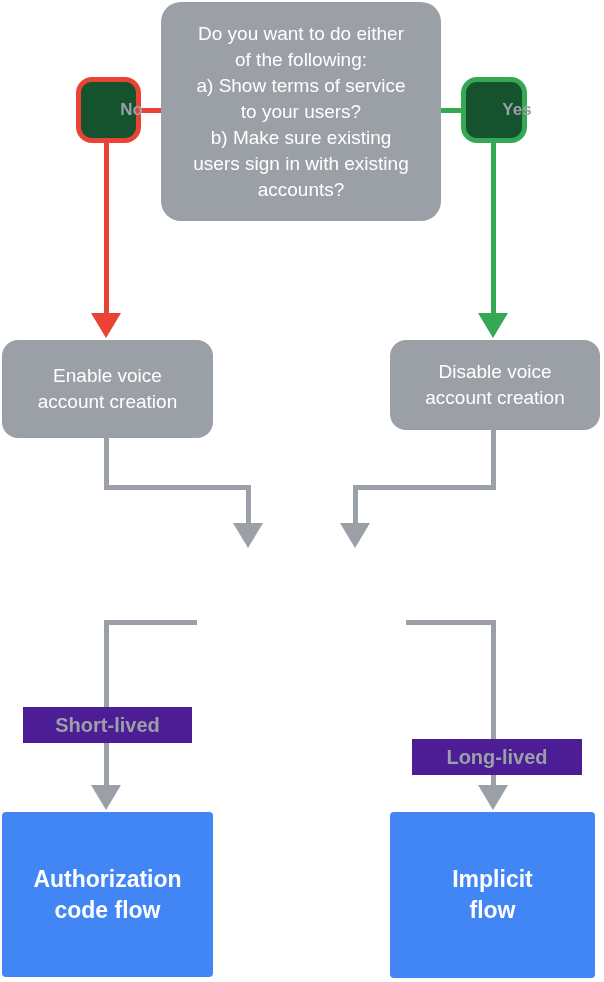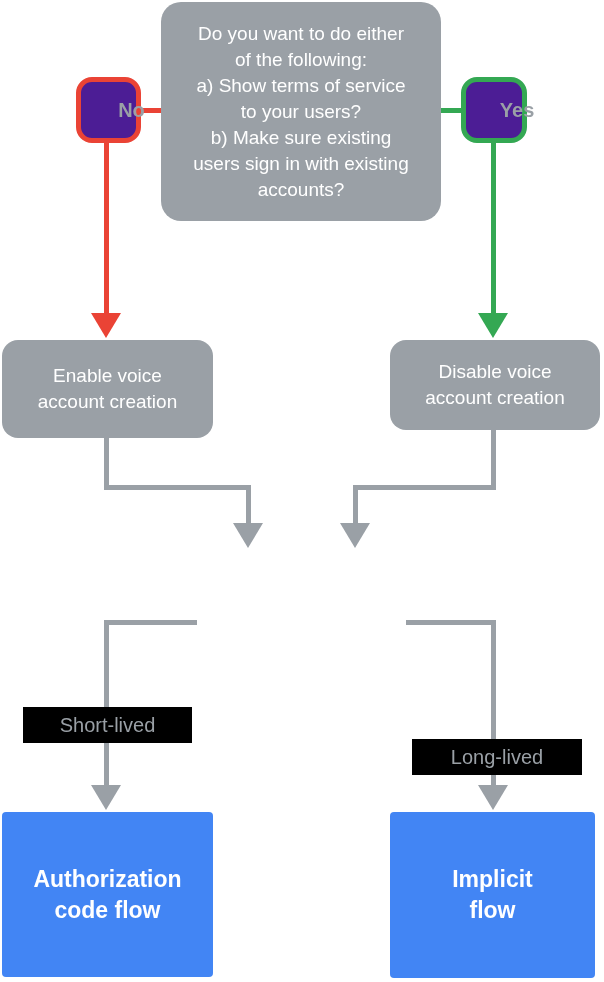--- a/index.html
+++ b/index.html
@@ -40,39 +40,39 @@
     font-size: 23px;
     line-height: 31px;
     font-weight: 700;
   }
   .badge {
     position: absolute;
     display: flex;
     align-items: center;
     justify-content: center;
     box-sizing: border-box;
-    background: #4c1d95;
+    background: #14532d;
     border-radius: 16px;
     color: #9AA0A6;
-    font-size: 20px;
+    font-size: 17px;
     font-weight: 600;
     z-index: 4;
     padding-left: 46px;
   }
   .badge-no  { border: 5px solid #EA4335; }
   .badge-yes { border: 5px solid #34A853; }
   .path-label {
     position: absolute;
     display: flex;
     align-items: center;
     justify-content: center;
-    background: #000000;
+    background: #4c1d95;
     color: #9AA0A6;
     font-size: 20px;
-    font-weight: 400;
+    font-weight: 700;
     z-index: 2;
   }
   .line {
     position: absolute;
     z-index: 1;
   }
   .line-red   { background: #EA4335; }
   .line-green { background: #34A853; }
   .line-gray  { background: #9AA0A6; }
   .arrowhead {

